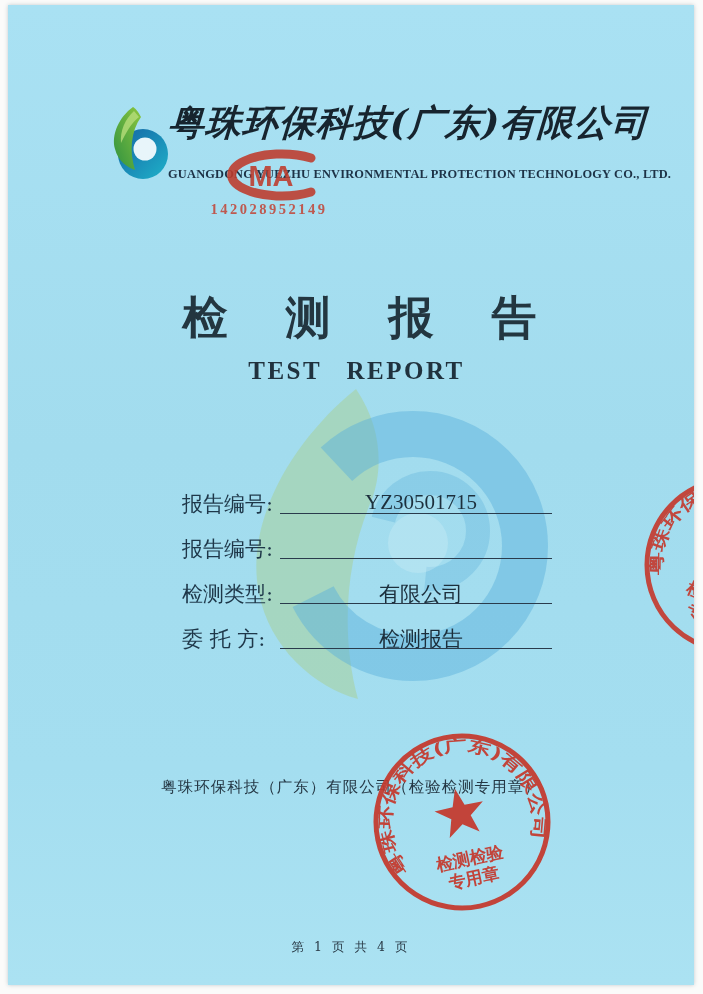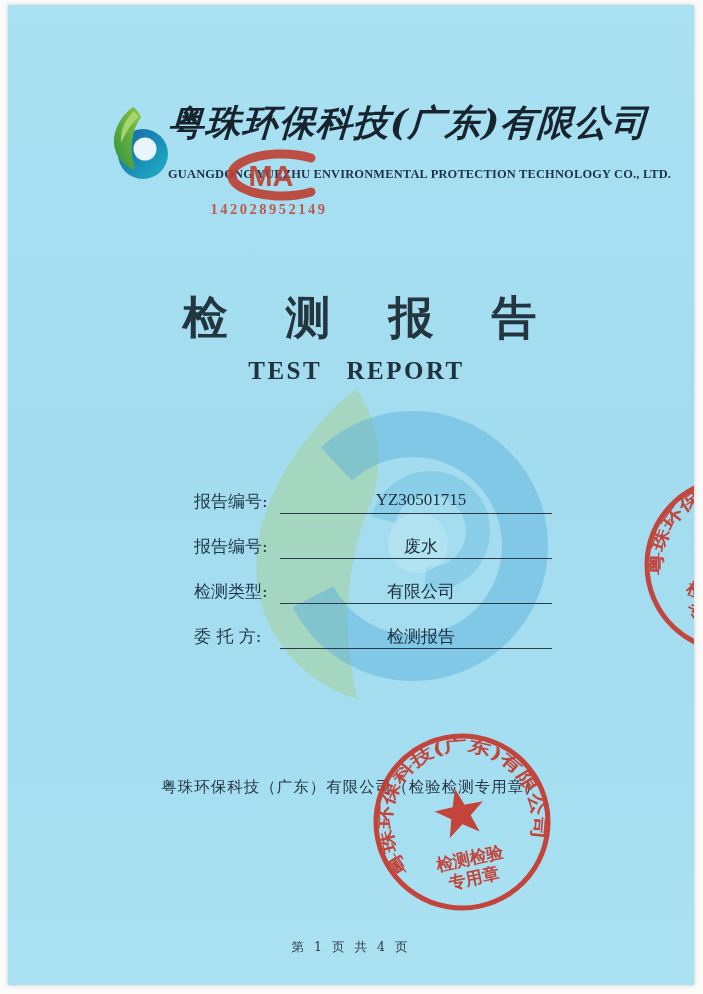--- a/index.html
+++ b/index.html
@@ -54,27 +54,26 @@
   }
 
   
   .watermark { position:absolute; left:198px; top:376px; pointer-events:none; }
 
   
   .form { position:absolute; left:174px; top:484px; width:372px; }
   .row { position:relative; height:45px; }
   .row .label {
     position:absolute; left:0; top:1px;
-    font-size:17px; color:#1e3749; font-weight:500; white-space:nowrap;
+    font-size:21px; color:#1e3749; font-weight:500; white-space:nowrap;
     font-family:"DejaVu Serif","Liberation Serif",serif;
-    margin-left:12px;
   }
   .row .value {
     position:absolute; left:108px; right:2px; top:1px; text-align:center;
-    font-size:17px; color:#1c2f3c; font-family:"Liberation Serif","DejaVu Serif",serif;
+    font-size:21px; color:#1c2f3c; font-family:"Liberation Serif","DejaVu Serif",serif;
   }
   .row .line {
     position:absolute; left:98px; right:2px; top:24px; height:0;
     border-bottom:1.6px solid #2a3b4c;
   }
 
   
   .seal-statement {
     position:absolute; top:772px; left:0; width:100%; text-align:center;
     font-size:15.5px; color:#253845; letter-spacing:1px; white-space:nowrap;
@@ -140,21 +139,20 @@
   <div class="title-en">TEST REPORT</div>
 
   <div class="form">
     <div class="row">
       <span class="label">报告编号:</span>
       <span class="value">YZ30501715</span>
       <span class="line"></span>
     </div>
     <div class="row">
       <span class="label">报告编号:</span>
-      <span class="value">废水</span>
       <span class="line"></span>
     </div>
     <div class="row">
       <span class="label">检测类型:</span>
       <span class="value">有限公司</span>
       <span class="line"></span>
     </div>
     <div class="row">
       <span class="label">委 托 方:</span>
       <span class="value">检测报告</span>

